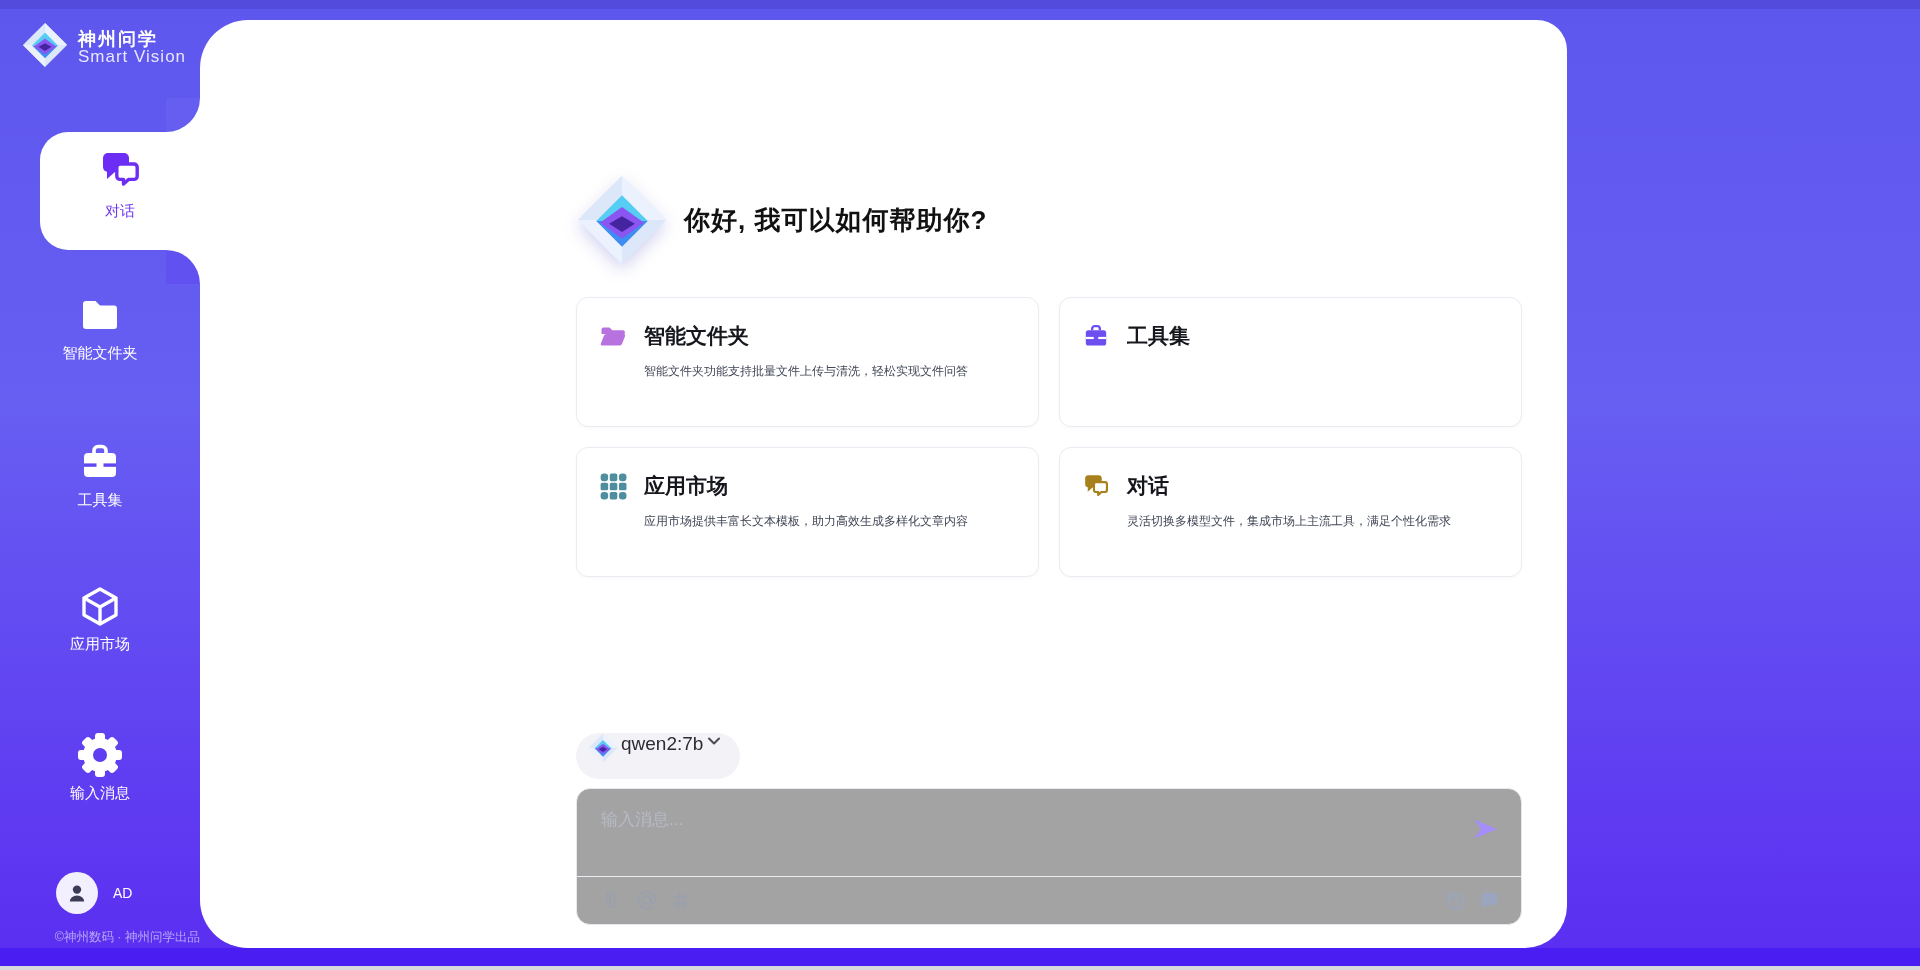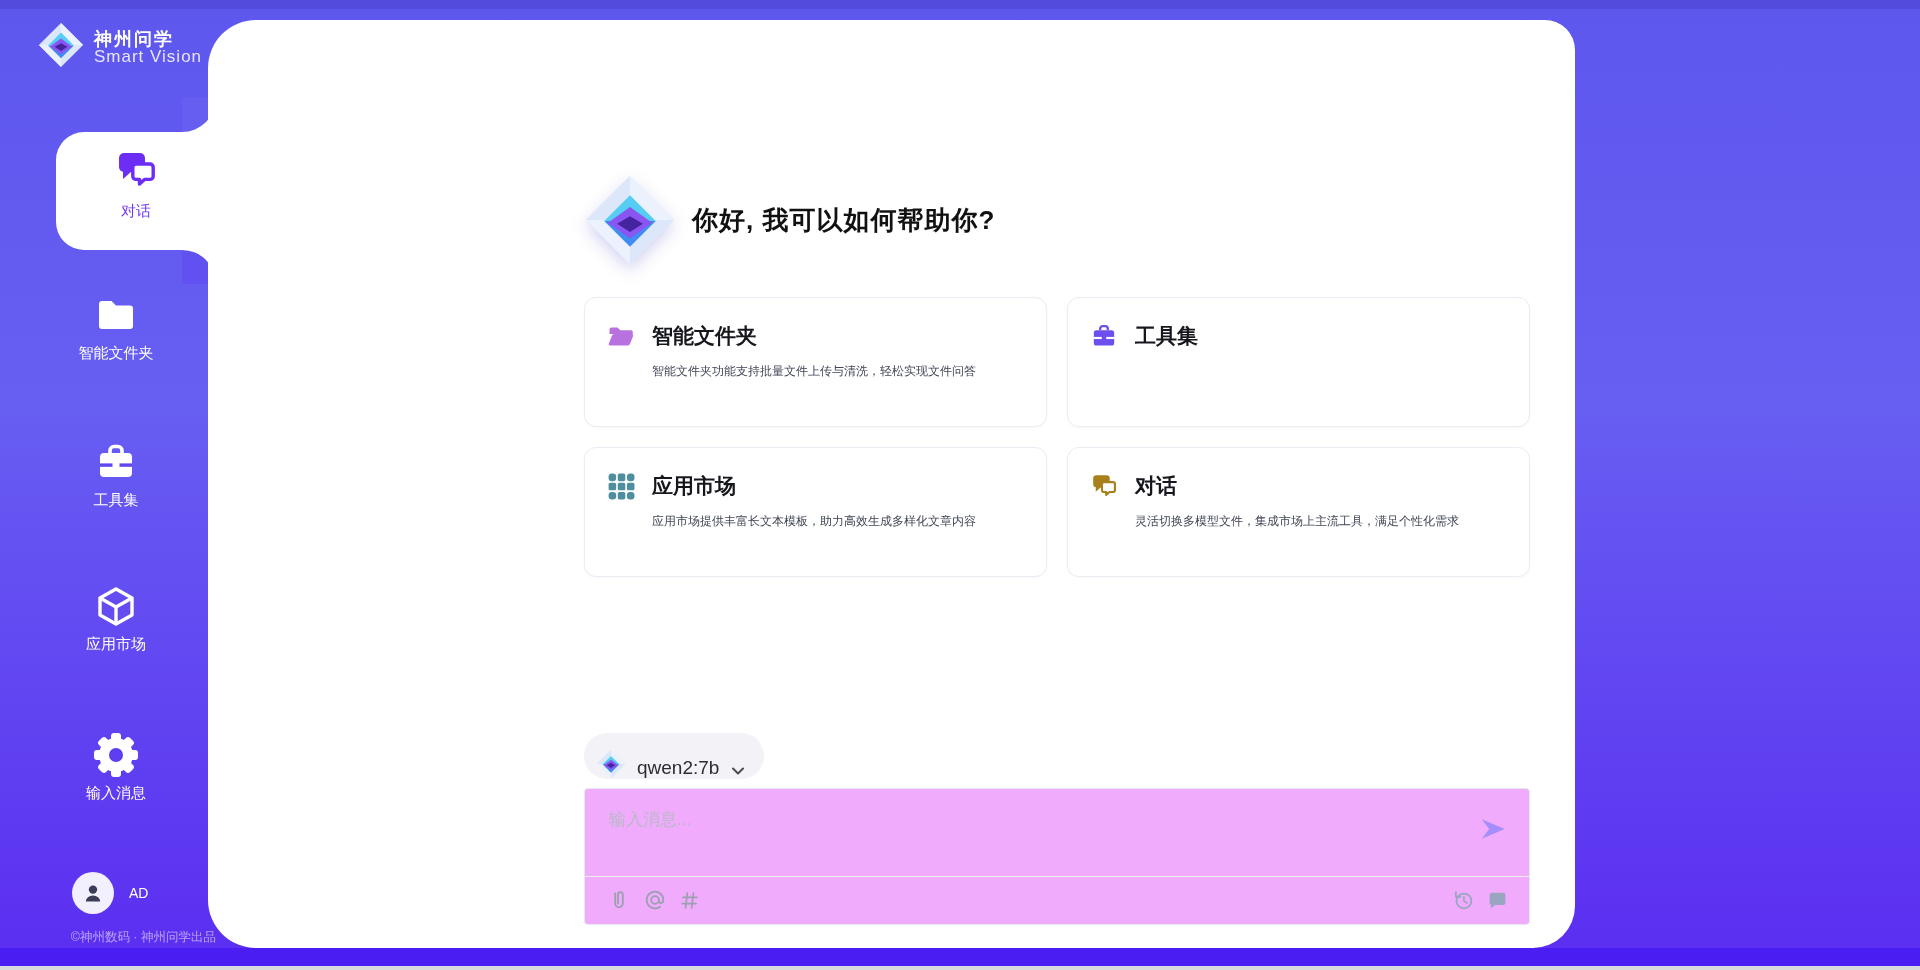--- a/index.html
+++ b/index.html
@@ -6,21 +6,21 @@
   html,body { width:1920px; height:970px; overflow:hidden; }
   body { font-family:"Liberation Sans","DejaVu Sans",sans-serif; }
   .app { position:relative; width:1920px; height:970px;
          background:linear-gradient(180deg,#5e57ee 0%,#675ef2 42%,#5b2df1 100%); overflow:hidden; }
   .top-edge { position:absolute; left:0; top:0; width:100%; height:9px;
               background:rgba(25,10,130,0.16); }
   .bottom-bar { position:absolute; left:0; top:948px; width:100%; height:18px; background:#4a1df2; }
   .bottom-strip { position:absolute; left:0; top:966px; width:100%; height:4px; background:#d8d8df; }
 
   
-  .sidebar { position:absolute; left:16px; top:0; width:200px; height:948px; }
+  .sidebar { position:absolute; left:0; top:0; width:200px; height:948px; }
   .brand { position:absolute; left:22px; top:22px; display:flex; align-items:center; gap:10px; }
   .brand .logo { width:46px; height:46px; }
   .brand-name { color:#fff; font-size:18px; font-weight:bold; letter-spacing:2px; line-height:22px; }
   .brand-tag { color:#e8e6ff; font-size:17px; letter-spacing:1px; line-height:13px; }
 
   .nav-active { position:absolute; left:40px; top:132px; width:160px; height:118px;
                 background:#fff; border-radius:28px 0 0 28px; text-align:center; cursor:pointer; }
   .fillet { position:absolute; right:0; width:34px; height:34px; background:#fff; }
   .fillet.top { top:-34px; } .fillet.bottom { bottom:-34px; }
   .fillet::before { content:""; position:absolute; inset:0; }
@@ -41,45 +41,45 @@
   .gear .hole { position:absolute; inset:15px; background:#5f3ef2; border-radius:50%; }
 
   .user-row { position:absolute; left:56px; top:872px; display:flex; align-items:center; gap:15px; cursor:pointer; }
   .avatar { width:42px; height:42px; border-radius:50%; background:#f2effe; display:flex;
             align-items:center; justify-content:center; }
   .user-name { color:#fff; font-size:14px; }
   .side-footer { position:absolute; left:0; top:929px; width:200px; text-align:right;
                  color:rgba(255,255,255,0.55); font-size:12.5px; }
 
   
-  .main-card { position:absolute; left:208px; top:20px; width:1367px; height:928px; background:#fff;
+  .main-card { position:absolute; left:200px; top:20px; width:1367px; height:928px; background:#fff;
                border-radius:48px 30px 42px 48px; }
   .content { position:absolute; left:376px; top:0; width:946px; height:100%; }
 
   .greeting { position:absolute; left:0; top:152px; display:flex; align-items:center; gap:16px; }
   .greeting .logo { width:92px; height:96px; filter:drop-shadow(0 6px 8px rgba(80,80,200,0.25)); }
   .greeting h1 { font-size:26px; font-weight:bold; color:#111; letter-spacing:1px; }
 
   .cards { position:absolute; left:0; top:277px; width:946px; display:grid;
            grid-template-columns:463px 463px; grid-auto-rows:130px; gap:20px; }
   .card { background:#fff; border:1px solid #ecebf3; border-radius:12px; padding:24px 22px;
           box-shadow:0 1px 3px rgba(30,30,80,0.03); cursor:pointer; }
   .card-head { display:flex; align-items:center; gap:17px; }
   .card-head .c-icon { width:28px; height:28px; flex:0 0 28px; }
   .card-title { font-size:21px; font-weight:bold; color:#16171d; }
   .card-desc { margin:9px 0 0 45px; font-size:12px; line-height:25px; color:#414656; }
 
-  .model-pill { position:absolute; left:0; top:713px; height:46px; display:inline-flex; align-items:flex-end;
-                gap:11px; padding:0 18px 0 12px; background:#f3f3f7; border-radius:23px; cursor:pointer; }
+  .model-pill { position:absolute; left:0; top:713px; height:46px; display:inline-flex; align-items:flex-start;
+                gap:3px; padding:0 18px 0 12px; background:#f3f3f7; border-radius:23px; cursor:pointer; }
   .model-pill .logo { width:30px; height:30px; }
   .model-name { font-size:19px; color:#2c2c33; }
   .model-pill .chev { width:16px; height:16px; color:#4a4a55; }
 
-  .composer { position:absolute; left:0; top:768px; width:946px; height:137px; background:#f0abfc;
-              border:1.5px solid #e8e8f0; border-radius:4px; }
+  .composer { position:absolute; left:0; top:768px; width:946px; height:137px; background:#a3a3a3;
+              border:1.5px solid #e8e8f0; border-radius:14px; }
   .composer textarea { position:absolute; left:0; top:0; width:870px; height:84px; border:none; outline:none;
               resize:none; padding:19px 24px; font-size:17px; color:#333; background:transparent;
               font-family:"Liberation Sans","DejaVu Sans",sans-serif; }
   .composer textarea::placeholder { color:#b7bac6; }
   .send-btn { position:absolute; right:20px; top:25px; width:32px; height:32px; border:none; background:none;
               cursor:pointer; color:#a58efb; }
   .composer .divider { position:absolute; left:0; top:87px; width:100%; height:1px; background:#ededf3; }
   .tools-left { position:absolute; left:24px; top:87px; height:48px; display:flex; align-items:center; gap:13px; }
   .tools-right { position:absolute; right:20px; top:87px; height:48px; display:flex; align-items:center; gap:13px; }
   .tool-btn { border:none; background:none; cursor:pointer; width:22px; height:22px; padding:0; color:#9aa0ae; }

